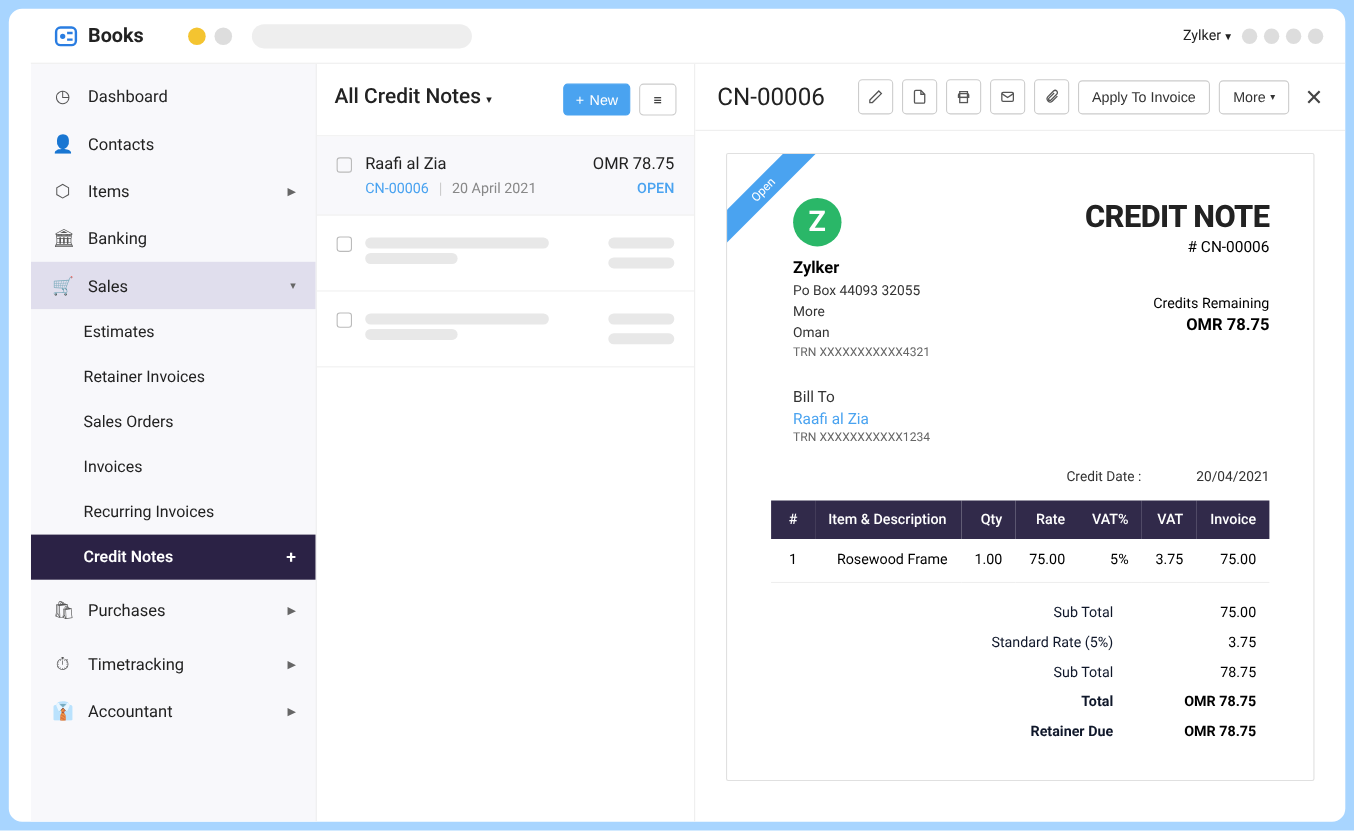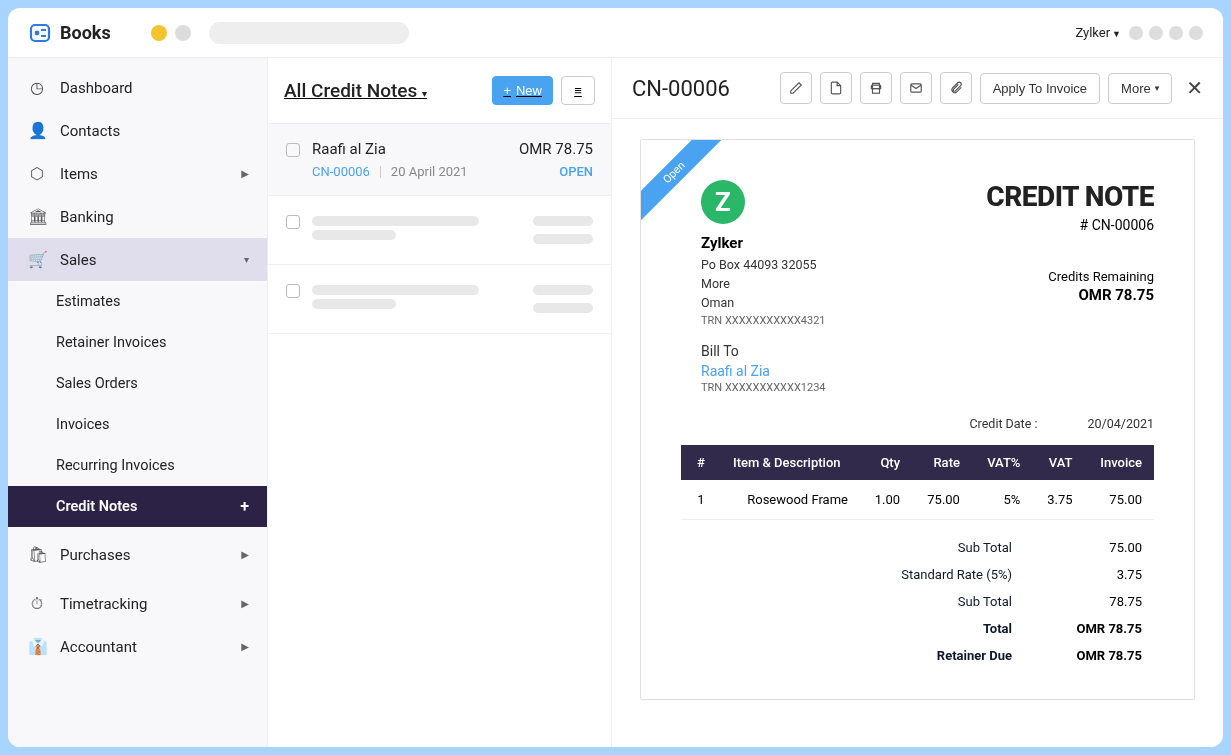--- a/index.html
+++ b/index.html
@@ -1,17 +1,17 @@
 <!DOCTYPE html>
 <html><head>
 <meta charset="utf-8">
 <style>
 * { box-sizing: border-box; margin: 0; padding: 0; }
 body { font-family: -apple-system, BlinkMacSystemFont, "Segoe UI", Roboto, sans-serif; background: #a8d5ff; padding: 8px; }
-.app { background: #fff; border-radius: 12px; overflow: hidden; display: flex; flex-direction: column; height: 739px; }
+.app { background: #fff; border-radius: 12px; overflow: hidden; display: flex; flex-direction: column; height: 739px; padding-left: 20px; }
 
 .topbar { height: 50px; display: flex; align-items: center; padding: 0 20px; border-bottom: 1px solid #eee; }
 .logo { display: flex; align-items: center; gap: 8px; font-weight: 700; font-size: 18px; color: #222; }
 .logo-icon { width: 24px; height: 24px; }
 .dots-left { display: flex; gap: 8px; margin-left: 40px; align-items: center; }
 .dot-y { width: 16px; height: 16px; border-radius: 50%; background: #f4c430; }
 .dot-g { width: 16px; height: 16px; border-radius: 50%; background: #ddd; }
 .search-pill { width: 200px; height: 22px; background: #eee; border-radius: 11px; margin-left: 10px; }
 .topbar-right { margin-left: auto; display: flex; align-items: center; gap: 8px; }
 .org { font-size: 13px; color: #222; cursor: pointer; }
@@ -24,21 +24,21 @@
 .sidebar { width: 260px; background: #f8f8fb; border-right: 1px solid #eee; overflow-y: auto; padding-top: 8px; }
 .nav-item { display: flex; align-items: center; padding: 12px 20px; font-size: 15px; color: #222; cursor: pointer; gap: 14px; position: relative; }
 .nav-item.active { background: #e0deed; }
 .nav-item.sub { padding-left: 48px; font-size: 14.5px; }
 .nav-item.sub.active { background: #2b2245; color: #fff; font-weight: 600; }
 .nav-icon { width: 18px; text-align: center; font-size: 16px; color: #555; flex-shrink: 0; }
 .expand { position: absolute; right: 18px; font-size: 10px; color: #666; }
 .plus-r { position: absolute; right: 18px; font-size: 16px; color: #fff; }
 
 .list-pane { width: 344px; border-right: 1px solid #eee; display: flex; flex-direction: column; }
-.list-header { padding: 18px 16px; border-bottom: 1px solid #eee; display: flex; align-items: center; gap: 10px; text-decoration: underline; }
+.list-header { padding: 18px 16px; border-bottom: 1px solid #eee; display: flex; gap: 10px; }
 .list-title { font-size: 19px; font-weight: 500; color: #222; }
 .list-actions { margin-left: auto; display: flex; gap: 8px; }
 .btn { border: 1px solid #ccc; background: #fff; border-radius: 4px; padding: 6px 10px; font-size: 13px; cursor: pointer; display: inline-flex; align-items: center; gap: 5px; }
 .btn.primary { background: #4aa3f0; border-color: #4aa3f0; color: #fff; }
 .btn.icon-only { width: 34px; justify-content: center; padding: 6px 0; }
 .list-body { flex: 1; overflow-y: auto; }
 .list-item { padding: 16px 18px; border-bottom: 1px solid #f0f0f0; display: flex; gap: 12px; cursor: pointer; }
 .list-item.selected { background: #f8f8fb; }
 .chk { width: 14px; height: 14px; border: 1.5px solid #bbb; border-radius: 3px; margin-top: 3px; flex-shrink: 0; }
 .li-body { flex: 1; }
@@ -65,21 +65,21 @@
 .doc-head { display: flex; justify-content: space-between; align-items: flex-start; }
 .company-logo { width: 44px; height: 44px; border-radius: 50%; background: #2ab768; color: #fff; font-size: 26px; font-weight: 700; display: flex; align-items: center; justify-content: center; margin-left: 20px; }
 .company-block { margin-top: 10px; margin-left: 20px; }
 .company-name { font-weight: 700; font-size: 15px; }
 .company-addr { font-size: 12.5px; color: #333; margin-top: 4px; line-height: 1.5; }
 .trn { font-size: 11px; color: #666; margin-top: 2px; }
 .doc-type { font-size: 28px; font-weight: 800; color: #222; letter-spacing: -0.5px; }
 .doc-num { font-size: 14px; font-weight: 400; text-align: right; margin-top: 4px; }
 .credits-rem { text-align: right; margin-top: 36px; font-size: 13px; }
 .credits-rem strong { display: block; font-size: 15px; margin-top: 2px; }
-.bill-to { margin-top: 16px; margin-left: 20px; }
+.bill-to { margin-top: 26px; margin-left: 20px; }
 .bill-to-label { font-size: 14px; color: #333; }
 .bill-to-name { color: #4aa3f0; font-size: 14px; margin-top: 4px; }
 .credit-date-row { display: flex; justify-content: flex-end; margin-top: 22px; font-size: 12.5px; color: #333; gap: 50px; }
 .items-table { width: 100%; border-collapse: collapse; margin-top: 14px; }
 .items-table th { background: #312a4a; color: #fff; font-size: 13px; font-weight: 500; padding: 10px 12px; text-align: right; }
 .items-table th.left { text-align: left; }
 .items-table th.center { text-align: center; }
 .items-table td { padding: 12px; font-size: 13px; text-align: right; border-bottom: 1px solid #eee; }
 .items-table td.left { text-align: right; }
 .items-table td.center { text-align: center; }

